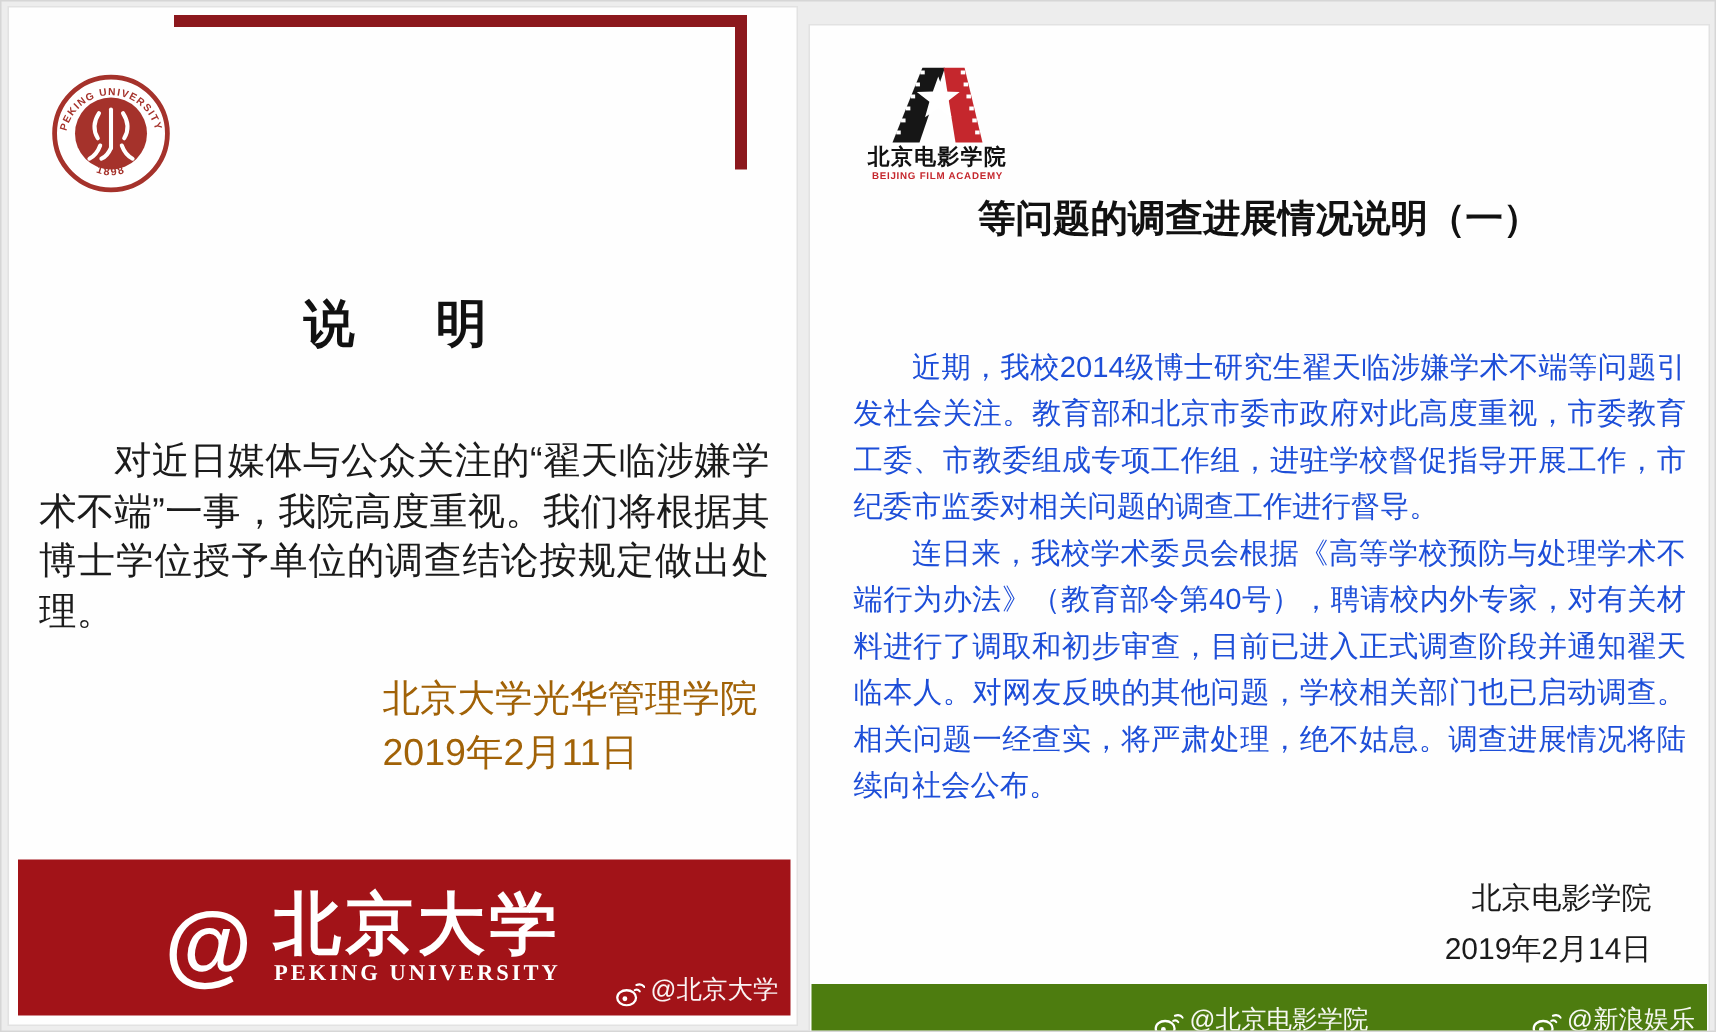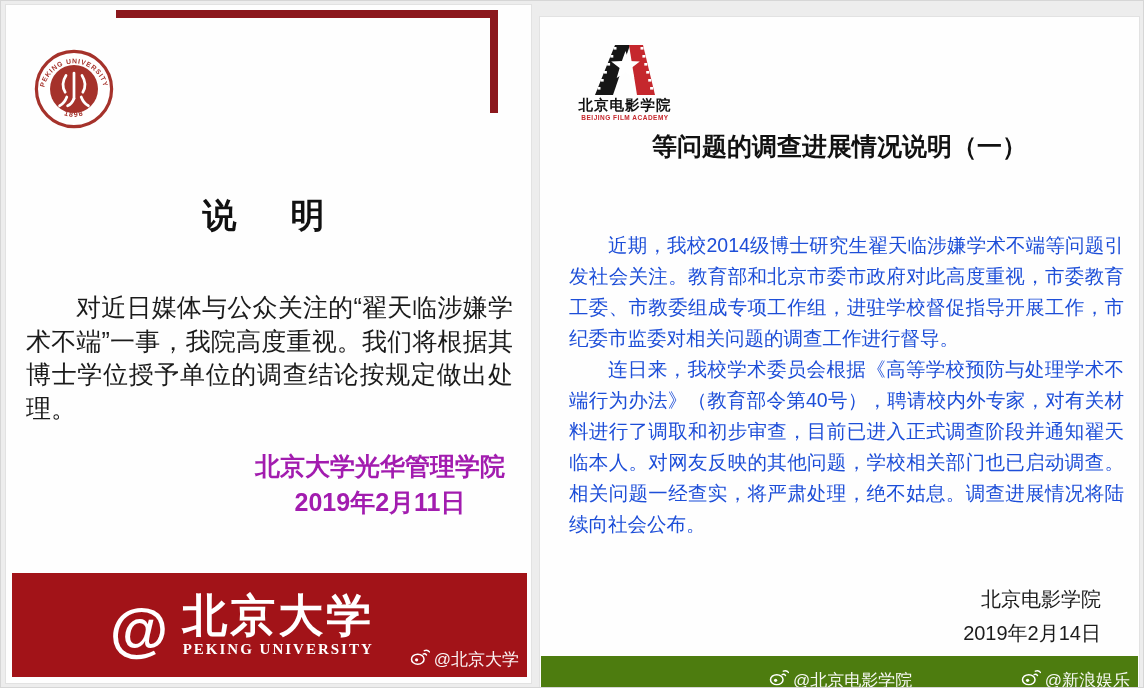--- a/index.html
+++ b/index.html
@@ -30,21 +30,21 @@
     text-align:center;font-size:34px;font-weight:bold;color:#111;
     letter-spacing:10px;box-sizing:border-box;
   }
   .l-body{
     position:absolute;left:20px;right:18px;top:286px;
     font-size:25px;line-height:33.5px;color:#1b1b1b;
     text-align:justify;text-indent:2em;
   }
   .l-sig{
     position:absolute;right:26px;top:443px;
-    text-align:center;font-size:25px;line-height:36px;color:#a21caf;font-weight:bold;
+    text-align:left;font-size:25px;line-height:36px;color:#a16207;
   }
   .l-banner{
     position:absolute;left:6px;top:568px;width:515px;height:104px;
     background:#a21318;
     display:flex;align-items:center;justify-content:center;
     padding-right:55px;box-sizing:border-box;
   }
   .banner-at{
     color:#fff;font-size:60px;font-weight:bold;line-height:1;
     margin-right:14px;margin-top:10px;
@@ -53,21 +53,21 @@
   .banner-cn{
     color:#fff;font-size:45px;font-weight:bold;letter-spacing:3px;line-height:1.0;
     white-space:nowrap;
   }
   .banner-en{
     color:#fff;font-size:15px;font-weight:bold;letter-spacing:2px;
     font-family:"Liberation Serif","DejaVu Serif",serif;
     margin-top:3px;white-space:nowrap;
   }
   .watermark{
-    position:absolute;display:flex;align-items:flex-start;gap:4px;
+    position:absolute;display:flex;align-items:flex-end;gap:4px;
     color:rgba(255,255,255,.95);font-size:17px;white-space:nowrap;
   }
   .l-banner .watermark{right:8px;bottom:6px;}
 
   
   .r-logo{position:absolute;left:30px;top:28px;width:110px;text-align:center;}
   .r-logo svg{display:block;margin:0 auto;}
   .r-logo-cn{font-size:14.5px;font-weight:bold;color:#111;letter-spacing:1px;line-height:1.1;margin-top:1px;white-space:nowrap;}
   .r-logo-en{font-size:6.5px;font-weight:bold;color:#c5272d;letter-spacing:.5px;line-height:1.2;white-space:nowrap;}
   .r-title{

